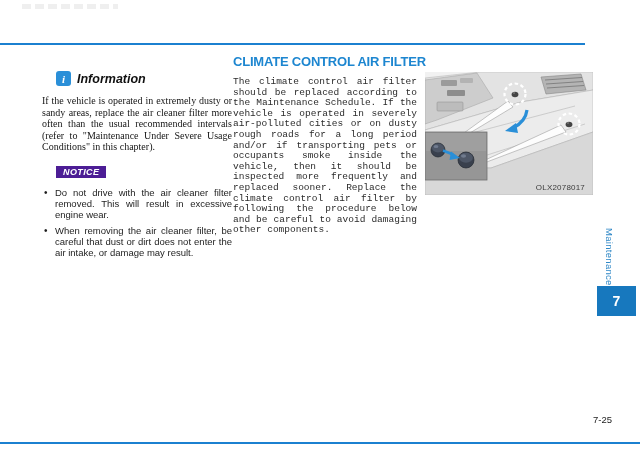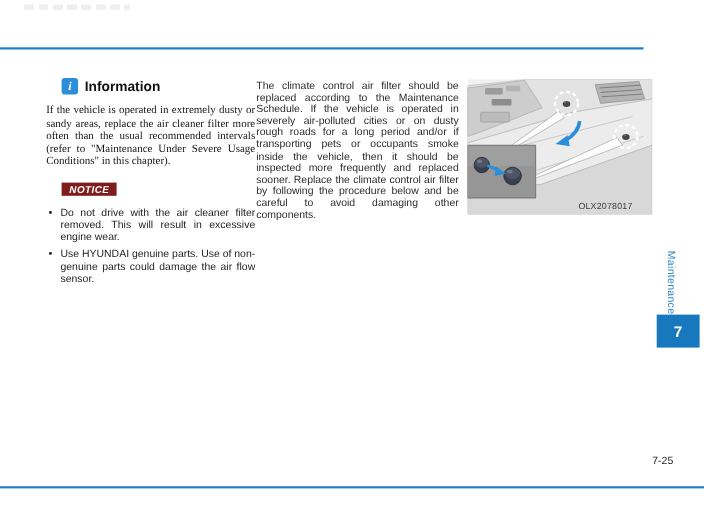--- a/index.html
+++ b/index.html
@@ -11,42 +11,42 @@
 
   .top-rule{position:absolute;left:0;top:43px;width:585px;height:2px;background:#1b80d0;}
   .bottom-rule{position:absolute;left:0;top:442px;width:640px;height:2px;background:#1b80d0;}
 
   
   .left-col{position:absolute;left:42px;top:71px;width:190px;}
   .info-heading{display:flex;align-items:center;gap:6px;margin-left:14px;}
   .info-icon{width:15px;height:15px;background:#2a8fd8;border-radius:3px;color:#fff;
     font-family:"Liberation Serif",serif;font-style:italic;font-weight:bold;font-size:11px;
     display:flex;align-items:center;justify-content:center;flex:0 0 auto;}
-  .info-title{font-weight:bold;font-size:12.5px;color:#101010;}
+  .info-title{font-weight:bold;font-size:12.5px;color:#101010;font-style:italic;}
   .info-body{font-family:"Liberation Serif",serif;font-weight:normal;font-size:10px;
     line-height:11.5px;text-align:justify;color:#151515;margin:9px 0 0 0;}
-  .notice-badge{display:inline-block;margin:13px 0 0 14px;background:#7f1d1d;color:#ffffff;
+  .notice-badge{display:inline-block;margin:13px 0 0 14px;background:#4c1d95;color:#ffffff;
     font-style:italic;font-weight:bold;font-size:9px;line-height:12px;padding:0 7px;
     letter-spacing:.4px;}
   .notice-list{list-style:none;margin:8px 0 0 0;padding:0;font-weight:normal;font-size:9.5px;
     line-height:11px;color:#1d1d1d;}
   .notice-list li{position:relative;padding-left:13px;margin-bottom:5px;text-align:justify;}
   .notice-list li::before{content:"•";position:absolute;left:2px;top:0;font-size:10px;}
 
   
   .mid-col{position:absolute;left:233px;top:54px;width:184px;}
   .section-title{margin:0;font-size:13px;font-weight:bold;color:#1d86d0;
     letter-spacing:-0.2px;white-space:nowrap;}
   .sub-title{margin:3px 0 0 0;font-size:11px;font-weight:bold;color:#2a8fd8;}
-  .mid-body{margin:20px 0 0 0;font-size:9.5px;line-height:10.6px;text-align:justify;color:#2b2b2b;}
+  .mid-body{margin:8px 0 0 0;font-size:9.5px;line-height:10.6px;text-align:justify;color:#2b2b2b;font-family:Liberation Mono, monospace;}
 
   
   .figure{position:absolute;left:425px;top:72px;width:168px;height:123px;}
   .figure svg{display:block;width:168px;height:123px;}
-  .figure-caption{position:absolute;right:18px;bottom:3px;font-size:8px;color:#3c3c3c;
+  .figure-caption{position:absolute;right:8px;bottom:3px;font-size:8px;color:#3c3c3c;
     letter-spacing:.2px;}
 
   .step{position:absolute;left:420px;top:198px;width:184px;font-size:9.5px;line-height:10.8px;
     color:#2b2b2b;padding-left:12px;text-indent:-12px;text-align:justify;}
   .step .step-num{padding-right:3px;}
 
   
   .side-label{position:absolute;left:604px;top:228px;writing-mode:vertical-rl;
     font-size:9.5px;color:#2e87c6;letter-spacing:.3px;}
   .chapter-box{position:absolute;left:597px;top:286px;width:39px;height:30px;background:#1778be;
@@ -65,25 +65,26 @@
 
   <div class="left-col">
     <div class="info-heading">
       <span class="info-icon">i</span>
       <span class="info-title">Information</span>
     </div>
     <p class="info-body">If the vehicle is operated in extremely dusty or sandy areas, replace the air cleaner filter more often than the usual recommended intervals (refer to "Maintenance Under Severe Usage Conditions" in this chapter).</p>
     <span class="notice-badge">NOTICE</span>
     <ul class="notice-list">
       <li>Do not drive with the air cleaner filter removed. This will result in excessive engine wear.</li>
-      <li>Use HYUNDAI genuine parts. Use of non-genuine parts could damage the air flow sensor.</li>
+      <li>When removing the air cleaner filter, be careful that dust or dirt does not enter the air intake, or damage may result.</li>
     </ul>
   </div>
 
   <div class="mid-col">
+    <h1 class="section-title">CLIMATE CONTROL AIR FILTER</h1>
     <p class="mid-body">The climate control air filter should be replaced according to the Maintenance Schedule. If the vehicle is operated in severely air-polluted cities or on dusty rough roads for a long period and/or if transporting pets or occupants smoke inside the vehicle, then it should be inspected more frequently and replaced sooner. Replace the climate control air filter by following the procedure below and be careful to avoid damaging other components.</p>
   </div>
 
   <div class="figure">
     <svg viewBox="0 0 168 123" xmlns="http://www.w3.org/2000/svg">
       <rect x="0" y="0" width="168" height="123" fill="#f1f1f1"></rect>
 
       <path d="M0,6 L55,0 L168,0 L168,18 L96,30 L0,58 Z" fill="#e3e3e3" stroke="#b0b0b0" stroke-width="0.5"></path>
 
       <path d="M0,58 L96,30 L168,18 L168,60 L66,96 L0,96 Z" fill="#ececec" stroke="#acacac" stroke-width="0.5"></path>

